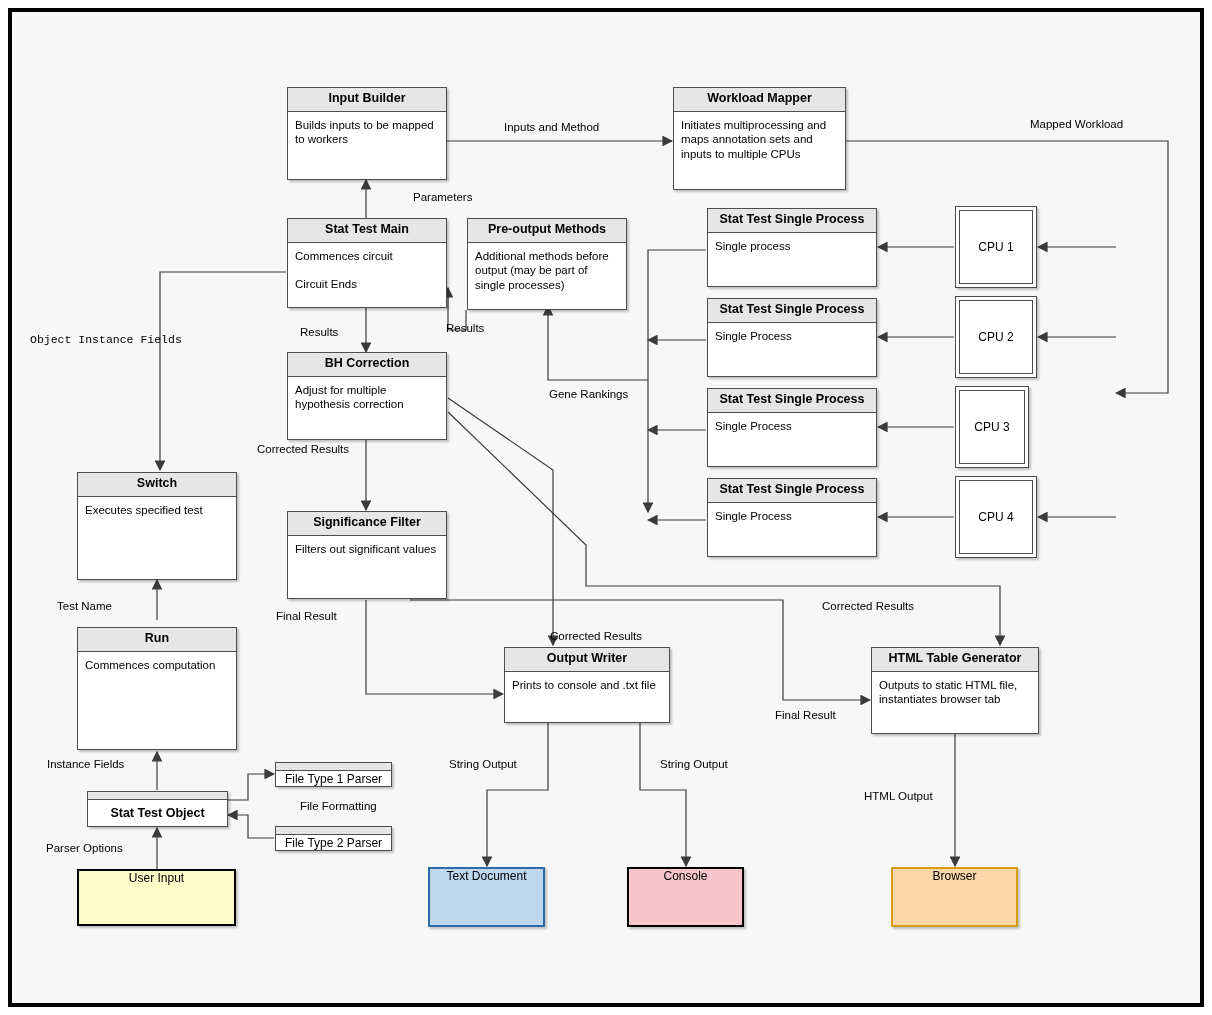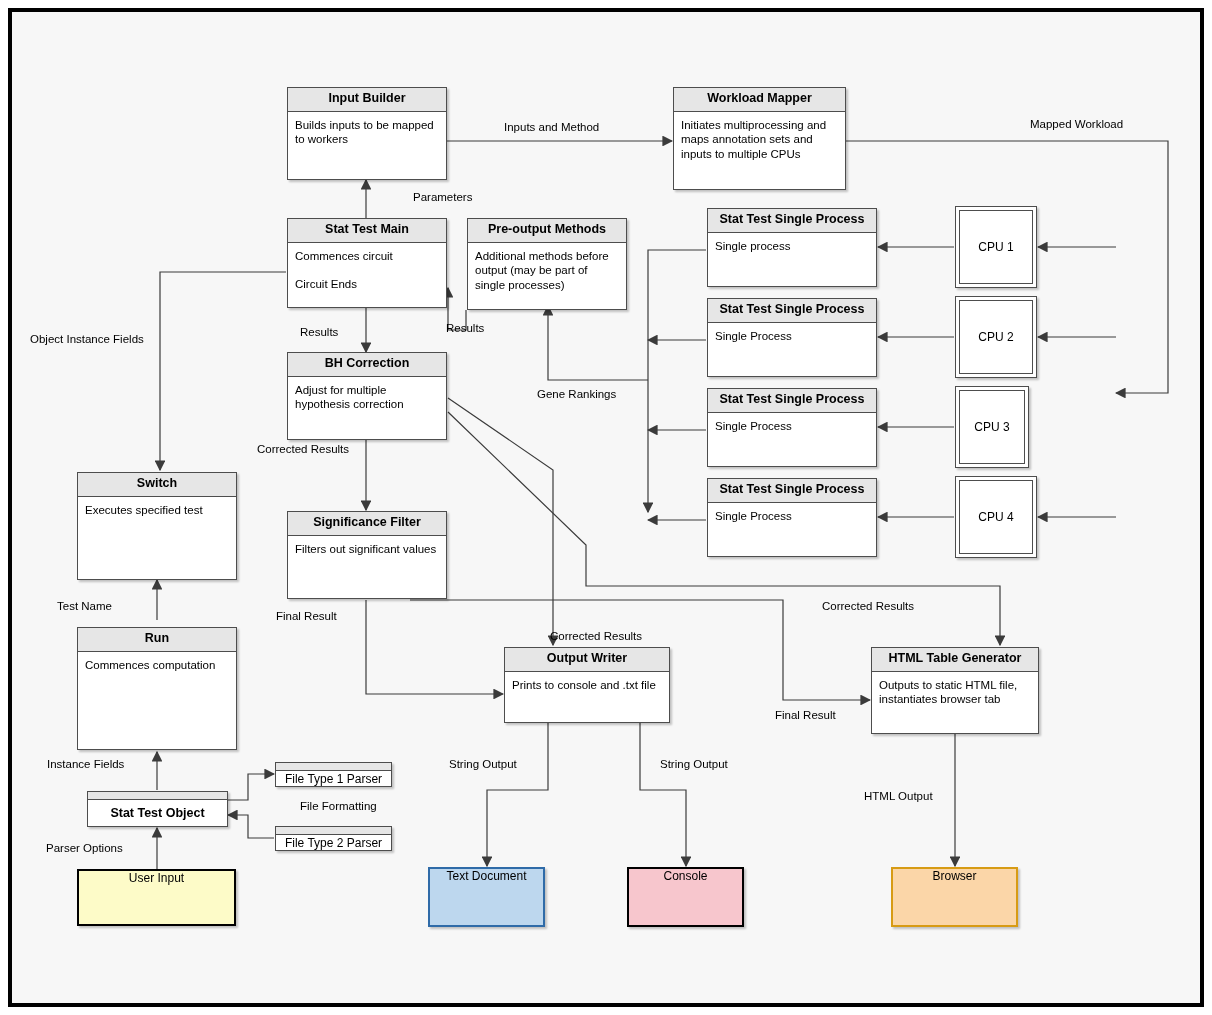--- a/index.html
+++ b/index.html
@@ -310,22 +310,22 @@
 
   <div class="term" style="left:891px; top:867px; width:127px; height:60px; background:#fbd6a8; border-color:#d79b14;">
     <span>Browser</span>
   </div>
 
   <div class="lbl" style="left:504px; top:121px;">Inputs and Method</div>
   <div class="lbl" style="left:1030px; top:118px;">Mapped Workload</div>
   <div class="lbl" style="left:413px; top:191px;">Parameters</div>
   <div class="lbl" style="left:300px; top:326px;">Results</div>
   <div class="lbl" style="left:446px; top:322px;">Results</div>
-  <div class="lbl" style="left:537px; top:388px;">Gene Rankings</div>
-  <div class="lbl" style="left:30px; top:333px;">Object Instance Fields</div>
+  <div class="lbl" style="left:549px; top:388px;">Gene Rankings</div>
+  <div class="lbl" style="left:30px; top:333px;font-family:Liberation Mono, monospace;">Object Instance Fields</div>
   <div class="lbl" style="left:257px; top:443px;">Corrected Results</div>
   <div class="lbl" style="left:57px; top:600px;">Test Name</div>
   <div class="lbl" style="left:276px; top:610px;">Final Result</div>
   <div class="lbl" style="left:550px; top:630px;">Corrected Results</div>
   <div class="lbl" style="left:822px; top:600px;">Corrected Results</div>
   <div class="lbl" style="left:775px; top:709px;">Final Result</div>
   <div class="lbl" style="left:47px; top:758px;">Instance Fields</div>
   <div class="lbl" style="left:277px; top:800px;padding-left:23px;">File Formatting</div>
   <div class="lbl" style="left:46px; top:842px;">Parser Options</div>
   <div class="lbl" style="left:449px; top:758px;">String Output</div>

